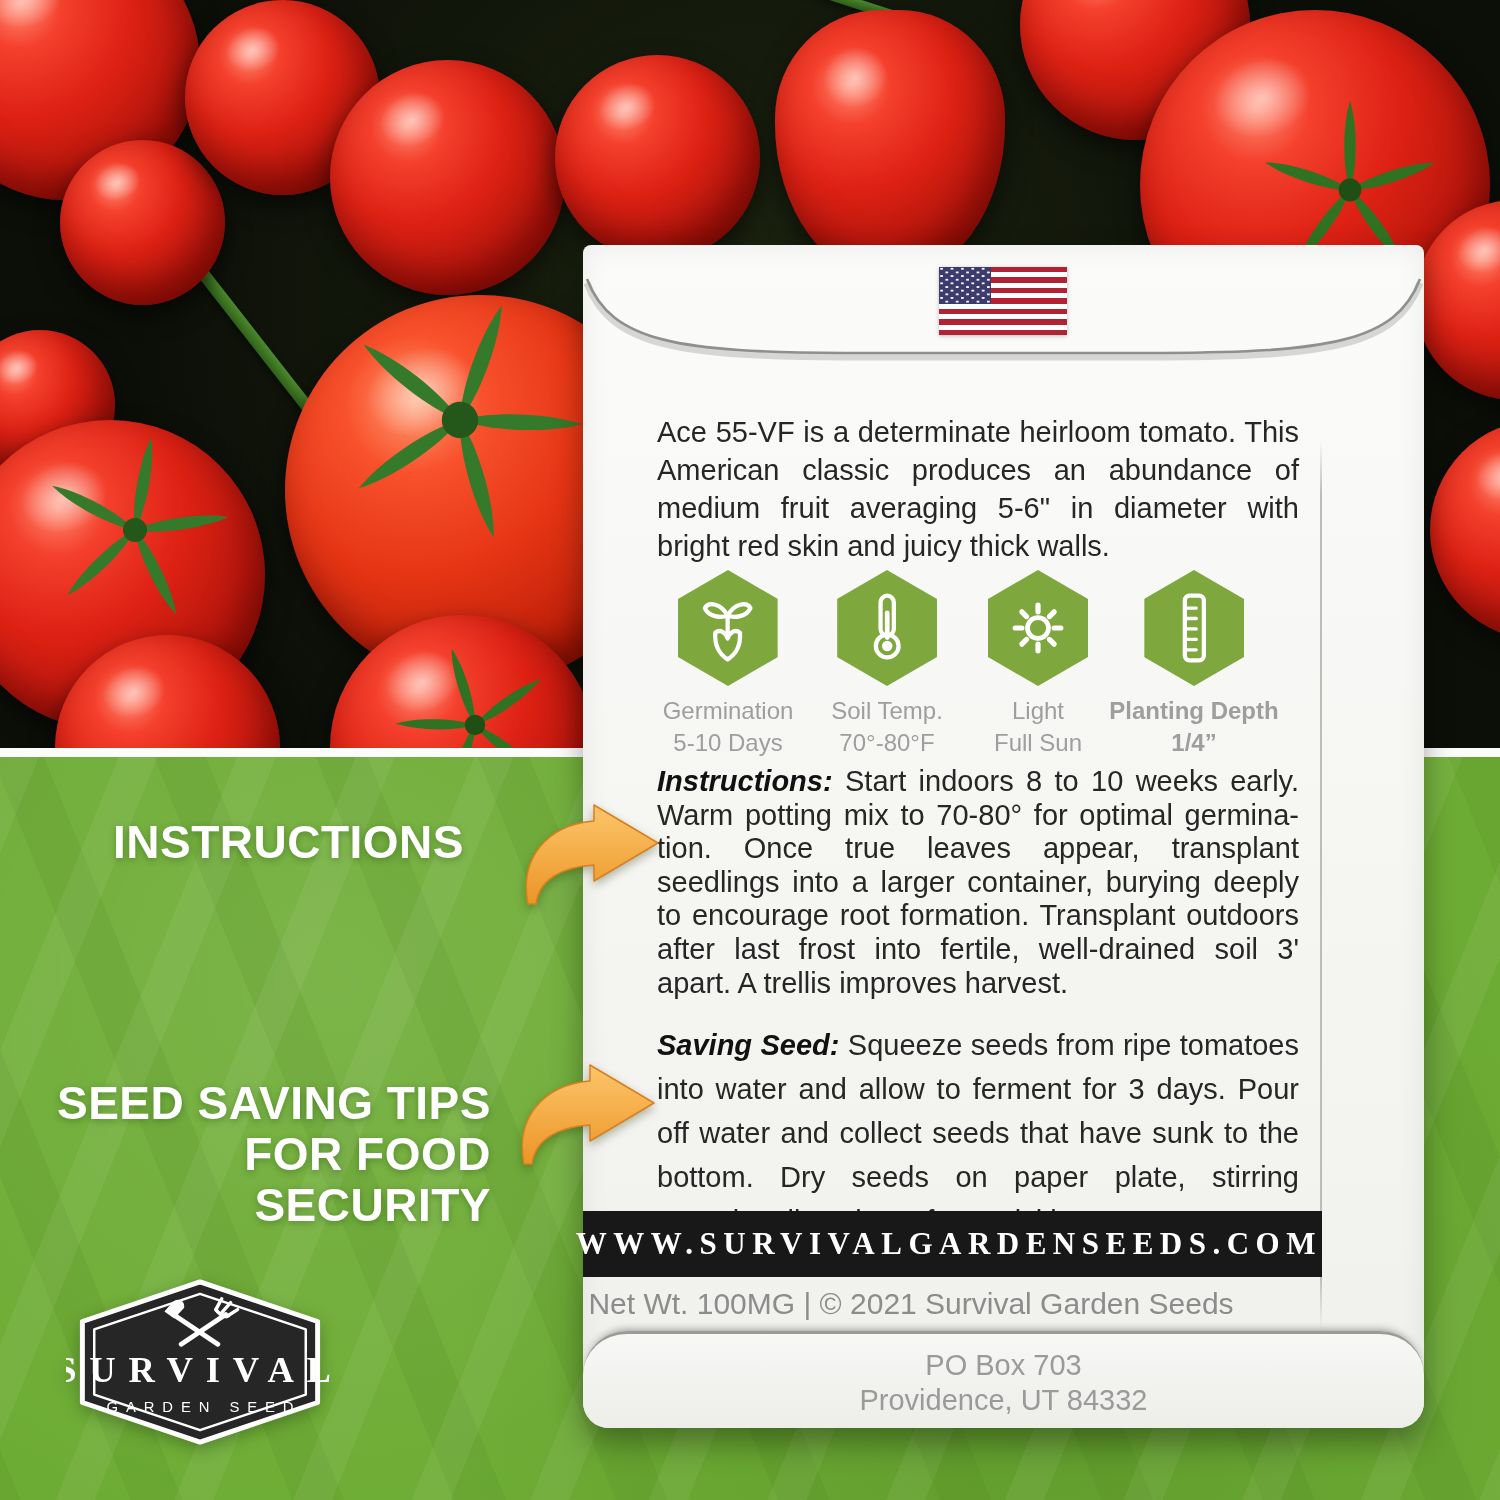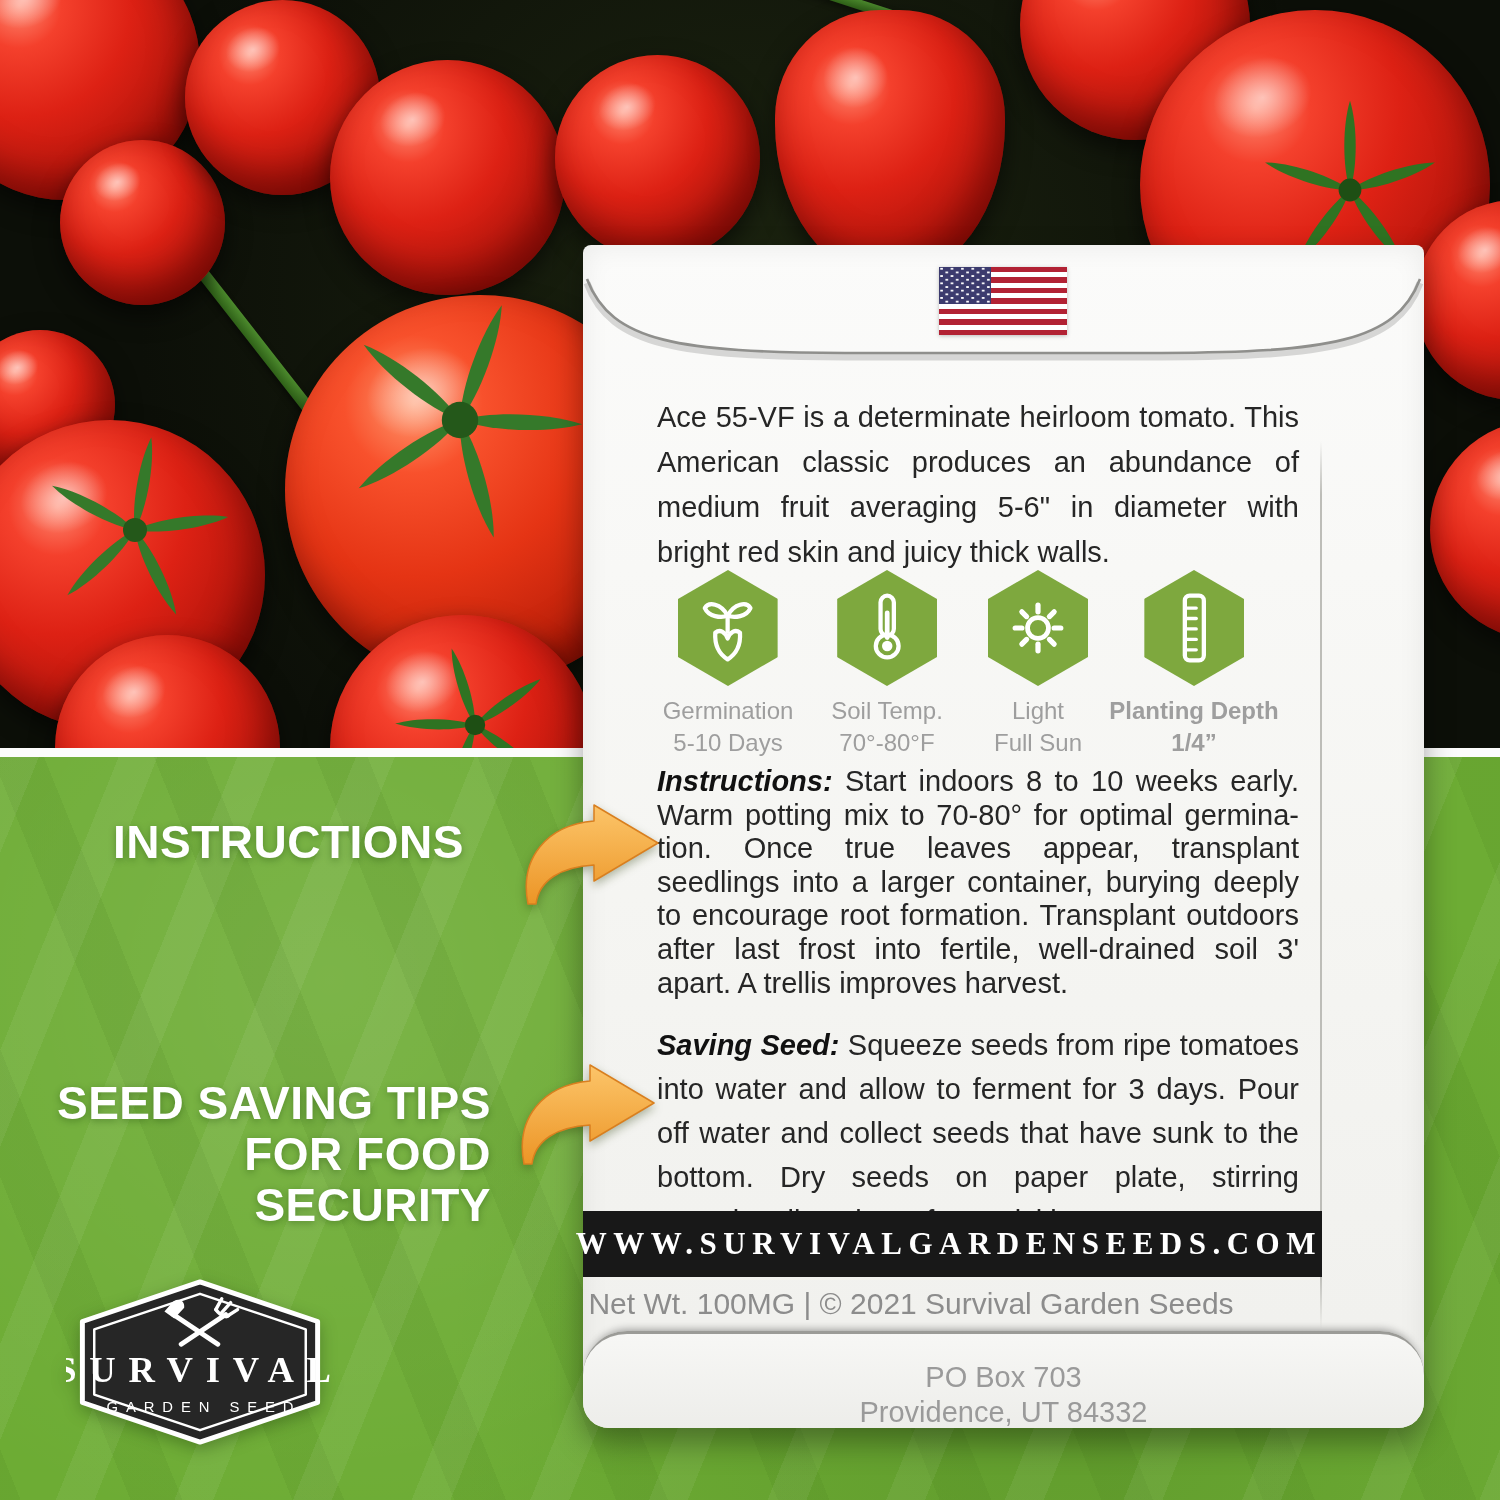--- a/index.html
+++ b/index.html
@@ -54,21 +54,21 @@
   .flag{position:absolute;left:356px;top:22px;width:128px;height:68px;
         background:repeating-linear-gradient(to bottom,#b22234 0 5.23px,#ffffff 5.23px 10.46px);
         box-shadow:0 1px 4px rgba(0,0,0,.25);}
   .flag .canton{position:absolute;left:0;top:0;width:52px;height:36.6px;background:#3c3b6e;
         background-image:radial-gradient(#fff 1.1px,rgba(255,255,255,0) 1.5px),
                          radial-gradient(#fff 1.1px,rgba(255,255,255,0) 1.5px);
         background-size:10.4px 7.3px,10.4px 7.3px;background-position:2.6px 1.8px,7.8px 5.4px;}
 
   .body-text{position:absolute;left:74px;width:642px;margin:0;color:#262626;
              font-size:29px;line-height:35px;text-align:justify;}
-  .desc{top:150px;line-height:45px;}
+  .desc{top:168px;line-height:38px;}
   .instructions{top:520px;line-height:33.6px;}
   .saving{top:778px;line-height:44px;}
   .lead{font-weight:bold;font-style:italic;color:#111;}
 
   .stat{position:absolute;top:325px;text-align:center;transform:translateX(-50%);}
   .hex{width:100px;height:116px;margin:0 auto;background:#7ea83e;
        clip-path:polygon(50% 0%,100% 25%,100% 75%,50% 100%,0% 75%,0% 25%);
        display:flex;align-items:center;justify-content:center;}
   .stat-label{margin-top:9px;color:#9e9e9e;font-size:24px;line-height:32px;white-space:nowrap;}
 
@@ -76,21 +76,21 @@
           display:flex;align-items:center;justify-content:flex-end;}
   .webbar span{color:#fff;font-family:"Liberation Serif",serif;font-weight:bold;
                font-size:31px;letter-spacing:6.5px;}
   .netwt{position:absolute;left:0;top:1042px;width:656px;text-align:center;
          color:#8c8c8c;font-size:30px;}
 
   .bottom-flap{position:absolute;left:0;top:1086px;width:841px;height:97px;box-sizing:border-box;
           border-top:3px solid #9b9b97;border-radius:44px 44px 26px 26px;
           background:linear-gradient(180deg,#f7f7f5,#ededEA);
           box-shadow:0 -6px 9px -5px rgba(0,0,0,.38);
-          padding-top:26px;text-align:center;color:#9a9a9a;font-size:29px;line-height:35px;}
+          padding-top:14px;text-align:center;color:#9a9a9a;font-size:29px;line-height:35px;}
 
   
   .badge{position:absolute;left:66px;top:1277px;width:268px;height:170px;z-index:6;
          filter:drop-shadow(0 5px 8px rgba(20,50,5,.35));}
 </style>
 </head>
 <body>
 
 <div class="stage">
 

